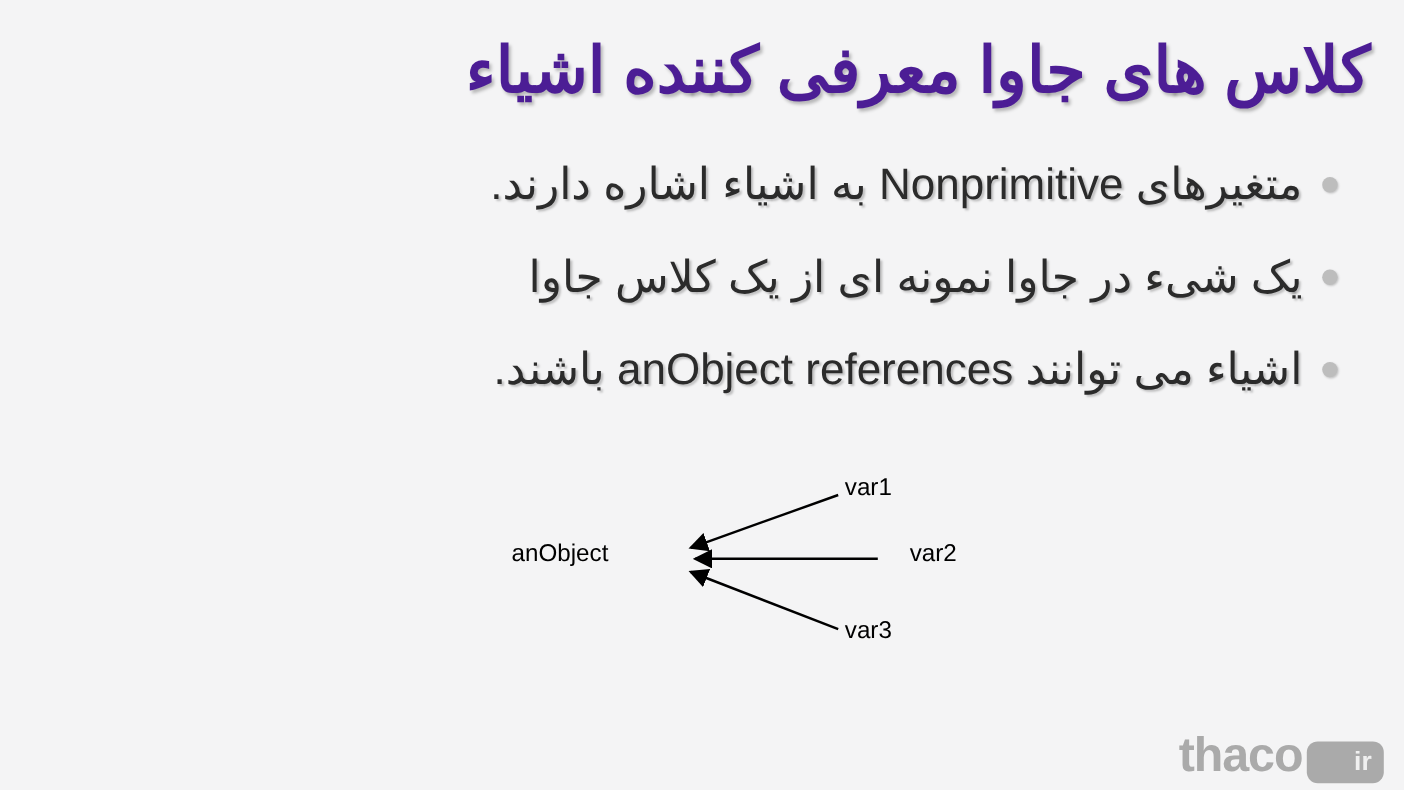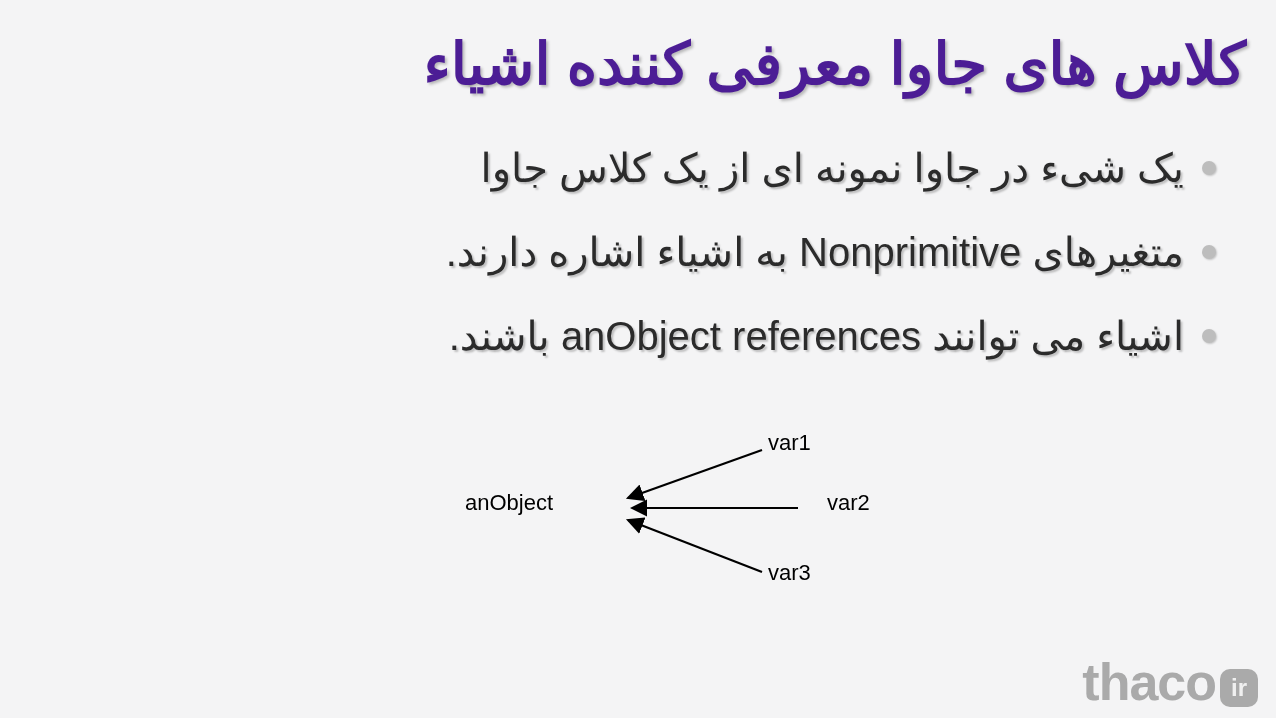--- a/index.html
+++ b/index.html
@@ -72,55 +72,56 @@
   }
   .watermark {
     position: absolute;
     bottom: 6px;
     right: 18px;
     display: flex;
     align-items: center;
   }
   .wm-main {
     font-family: Arial, sans-serif;
-    font-size: 52px;
+    font-size: 44px;
     font-weight: 800;
     color: #aaaaaa;
     letter-spacing: -1px;
   }
   .wm-badge {
     display: inline-flex;
     align-items: center;
     justify-content: center;
     background: #aaaaaa;
     color: #f0f0f0;
     font-family: Arial, sans-serif;
     font-size: 24px;
     font-weight: 700;
     border-radius: 10px;
     width: 38px;
     height: 38px;
     margin-left: 4px;
     position: relative;
     top: 6px;
+    padding-left: 32px;
   }
 </style>
 </head>
 <body>
 
 <div class="title">کلاس های جاوا معرفی کننده اشیاء</div>
 
 <div class="bullets">
   <div class="bullet-row">
     <span class="bullet-dot"></span>
-    <span class="bullet-text">یک شیء در جاوا نمونه ای از یک کلاس جاوا</span>
+    <span class="bullet-text">متغیرهای Nonprimitive به اشیاء اشاره دارند.</span>
   </div>
   <div class="bullet-row">
     <span class="bullet-dot"></span>
-    <span class="bullet-text">متغیرهای Nonprimitive به اشیاء اشاره دارند.</span>
+    <span class="bullet-text">یک شیء در جاوا نمونه ای از یک کلاس جاوا</span>
   </div>
   <div class="bullet-row">
     <span class="bullet-dot"></span>
     <span class="bullet-text">اشیاء می توانند anObject references باشند.</span>
   </div>
 </div>
 
 <div class="diagram">
   <span class="diag-text" style="left:65px; top:70px;">anObject</span>
   <span class="diag-text" style="left:368px; top:10px;">var1</span>

